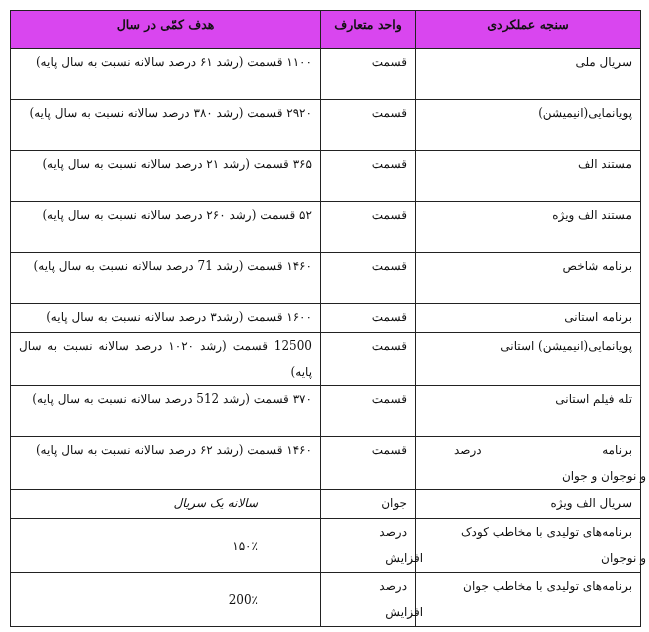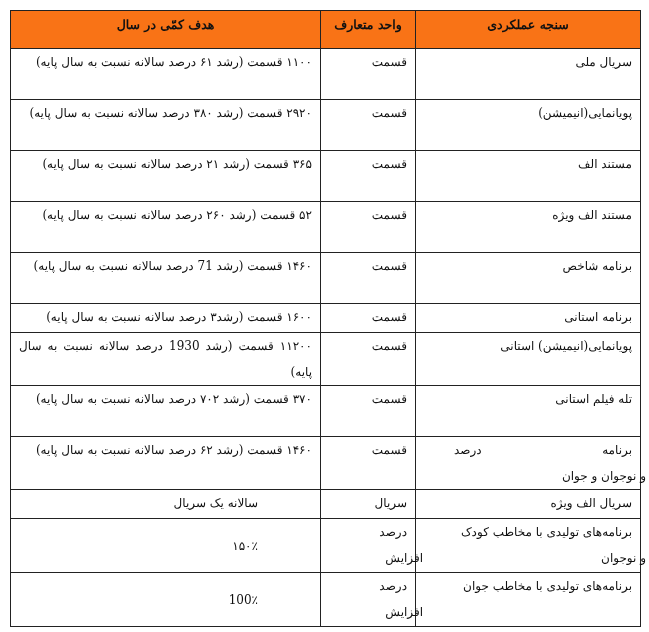--- a/index.html
+++ b/index.html
@@ -2,21 +2,21 @@
 <html><head>
 <meta charset="utf-8">
 <style>
   html, body { margin:0; padding:0; background:#ffffff; }
   body { width:649px; height:632px; position:relative; overflow:hidden;
          font-family:"DejaVu Serif", "Liberation Serif", serif; color:#111; }
   table.kpi { position:absolute; left:10px; top:10px; width:630px;
               border-collapse:collapse; direction:rtl; table-layout:fixed; }
   table.kpi td, table.kpi th { border:1px solid #222; padding:0 8px;
               vertical-align:top; font-size:12px; line-height:26px; }
-  table.kpi th { background:#f97316; font-weight:bold; font-size:12.5px;
+  table.kpi th { background:#d946ef; font-weight:bold; font-size:12.5px;
               height:34px; vertical-align:top; padding-top:3px; line-height:22px; text-align:center; }
   col.c-metric { width:225px; }
   col.c-unit { width:95px; }
   col.c-target { width:310px; }
   td.metric { text-align:right; vertical-align:middle; padding-right:22px; }
   td.unit { text-align:right; padding-right:18px;margin-left:45px; }
   td.target { text-align:justify; padding-left:6px; padding-right:10px;margin-top:11px; }
   td.target.center { text-align:right; padding-right:62px; vertical-align:middle; }
   tr.r2 td { height:50px; }
   tr.r1 td { height:28px; }
@@ -66,56 +66,56 @@
       <td class="target">۱۴۶۰ قسمت (رشد 71 درصد سالانه نسبت به سال پایه)</td>
     </tr>
     <tr class="r1">
       <td class="metric">برنامه استانی</td>
       <td class="unit">قسمت</td>
       <td class="target">۱۶۰۰ قسمت (رشد۳ درصد سالانه نسبت به سال پایه)</td>
     </tr>
     <tr class="r2">
       <td class="metric">پویانمایی(انیمیشن) استانی</td>
       <td class="unit">قسمت</td>
-      <td class="target">۱۱۲۰۰ قسمت (رشد 1930 درصد سالانه نسبت به سال پایه)</td>
+      <td class="target">12500 قسمت (رشد ۱۰۲۰ درصد سالانه نسبت به سال پایه)</td>
     </tr>
     <tr class="r2">
       <td class="metric">تله فیلم استانی</td>
       <td class="unit">قسمت</td>
-      <td class="target">۳۷۰ قسمت (رشد ۷۰۲ درصد سالانه نسبت به سال پایه)</td>
+      <td class="target">۳۷۰ قسمت (رشد 512 درصد سالانه نسبت به سال پایه)</td>
     </tr>
     <tr class="r2">
       <td class="metric" style="vertical-align:top;">
         <div class="kudak">
           <span>برنامه</span>
           <span>درصد</span>
         </div>
         <div style="margin-right:-14px;">و نوجوان و جوان</div>
       </td>
       <td class="unit">قسمت</td>
       <td class="target">۱۴۶۰ قسمت (رشد ۶۲ درصد سالانه نسبت به سال پایه)</td>
     </tr>
     <tr class="r1">
       <td class="metric">سریال الف ویژه</td>
-      <td class="unit">سریال</td>
-      <td class="target center" style="padding-right:62px;vertical-align:top;">سالانه یک سریال</td>
+      <td class="unit">جوان</td>
+      <td class="target center" style="padding-right:62px;vertical-align:top;font-style:italic;">سالانه یک سریال</td>
     </tr>
     <tr class="r2b">
       <td class="metric" style="vertical-align:top;">
         <div>برنامه‌های تولیدی با مخاطب کودک</div>
         <div style="margin-right:-14px;">و نوجوان</div>
       </td>
       <td class="unit">
         <div>درصد</div>
         <div style="margin-right:-16px;">افزایش</div>
       </td>
       <td class="target center">۱۵۰٪</td>
     </tr>
     <tr class="r2b">
       <td class="metric">برنامه‌های تولیدی با مخاطب جوان</td>
       <td class="unit">
         <div>درصد</div>
         <div style="margin-right:-16px;">افزایش</div>
       </td>
-      <td class="target center">100٪</td>
+      <td class="target center">200٪</td>
     </tr>
   </tbody>
 </table>
 
 </body></html>

